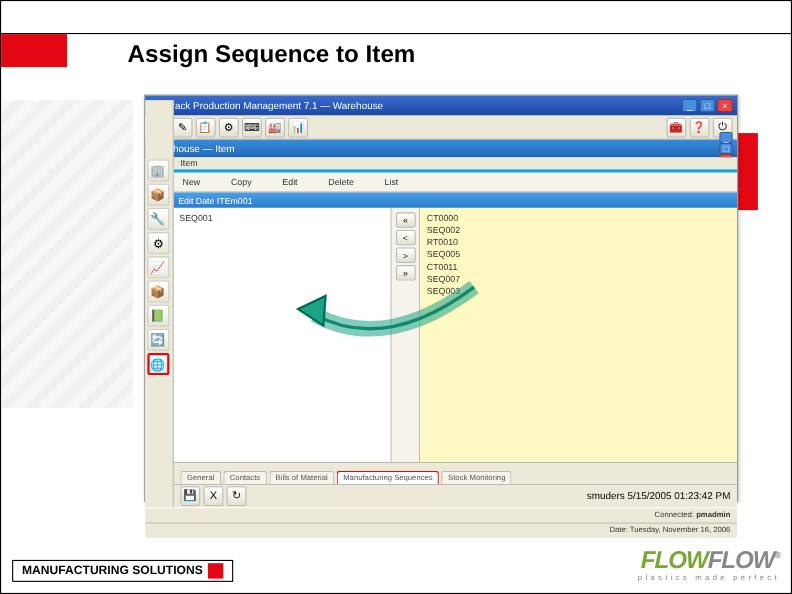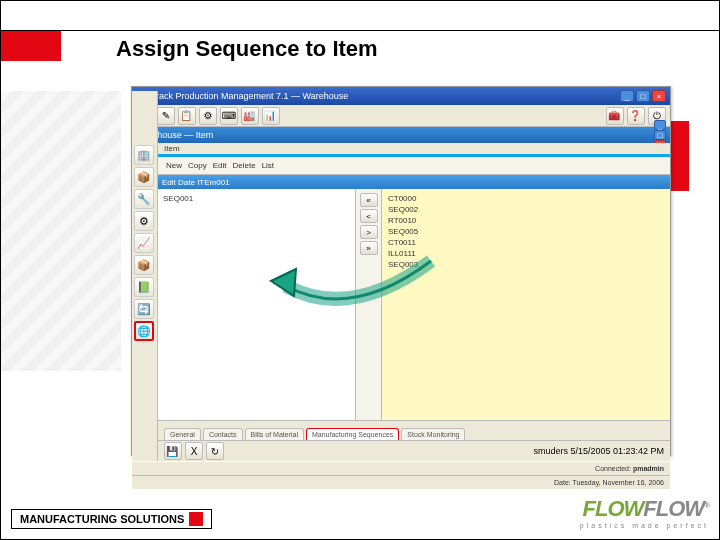--- a/index.html
+++ b/index.html
@@ -15,21 +15,21 @@
 .titlebar .caps{display:flex;gap:2px}
 .cap{width:14px;height:12px;background:#e44;border:1px solid #933;border-radius:2px;display:flex;align-items:center;justify-content:center;font-size:8px;color:#fff}
 .cap.min{background:#4a8ee0;border-color:#2a5ca0}
 .cap.max{background:#4a8ee0;border-color:#2a5ca0}
 .toolbar1{height:22px;background:#ece9d8;border-bottom:1px solid #bbb;display:flex;align-items:center;padding:0 4px;gap:4px;justify-content:space-between}
 .toolbar1 .left,.toolbar1 .right{display:flex;gap:3px}
 .tbtn{width:18px;height:18px;border:1px solid #bbb;background:linear-gradient(#fff,#e4e1d0);border-radius:2px;display:flex;align-items:center;justify-content:center;font-size:10px}
 .sub-titlebar{height:16px;background:linear-gradient(#3a8cd8,#1f68b8);color:#fff;padding:0 4px;display:flex;align-items:center;justify-content:space-between}
 .sub-titlebar .caps .cap{width:12px;height:10px}
 .crumb{height:14px;background:#ece9d8;border-bottom:3px solid #0ea5e9;padding:1px 6px;font-size:8px;color:#333}
-.actionbar{height:18px;background:#f5f3ea;border-bottom:1px solid #bbb;display:flex;align-items:center;gap:6px;padding:0 8px;font-size:8px}
+.actionbar{height:18px;background:#f5f3ea;border-bottom:1px solid #bbb;display:flex;align-items:center;gap:28px;padding:0 8px;font-size:8px}
 .actionbar span{color:#333}
 .edit-titlebar{height:14px;background:linear-gradient(#4aa0e8,#2a7cc8);color:#fff;padding:0 4px;font-size:8px;display:flex;align-items:center}
 .workspace{display:flex;height:232px;background:#fff;border-bottom:1px solid #bbb}
 .icon-sidebar{width:26px;background:#ece9d8;border-right:1px solid #bbb;display:flex;flex-direction:column;gap:2px;padding:2px;position:relative;margin-top:-52px;padding-top:54px;z-index:5}
 .side-icon{width:20px;height:20px;border:1px solid #ccc;background:linear-gradient(#fff,#e8e5d6);border-radius:2px;display:flex;align-items:center;justify-content:center;font-size:11px}
 .side-icon.sel{border:2px solid #e30613}
 .left-list{width:198px;border-right:1px solid #bbb;padding:4px;background:#fff;position:relative}
 .left-list .item{font-size:8px;color:#333;padding:1px}
 .middle-btns{width:26px;background:#f5f3ea;border-right:1px solid #bbb;display:flex;flex-direction:column;gap:2px;padding:4px 2px;align-items:center}
 .mbtn{width:18px;height:14px;border:1px solid #bbb;background:linear-gradient(#fff,#e4e1d0);border-radius:2px;font-size:8px;display:flex;align-items:center;justify-content:center}
@@ -126,21 +126,21 @@
             <div class="mbtn">&lt;</div>
             <div class="mbtn">&gt;</div>
             <div class="mbtn">»</div>
           </div>
           <div class="right-list">
             <div class="ritem">CT0000</div>
             <div class="ritem">SEQ002</div>
             <div class="ritem">RT0010</div>
             <div class="ritem">SEQ005</div>
             <div class="ritem">CT0011</div>
-            <div class="ritem">ILL0111</div>
+            <div class="ritem">SEQ007</div>
             <div class="ritem">SEQ003</div>
           </div>
         </div>
         <div class="tabs">
           <div class="tab">General</div>
           <div class="tab">Contacts</div>
           <div class="tab">Bills of Material</div>
           <div class="tab sel">Manufacturing Sequences</div>
           <div class="tab">Stock Monitoring</div>
         </div>

